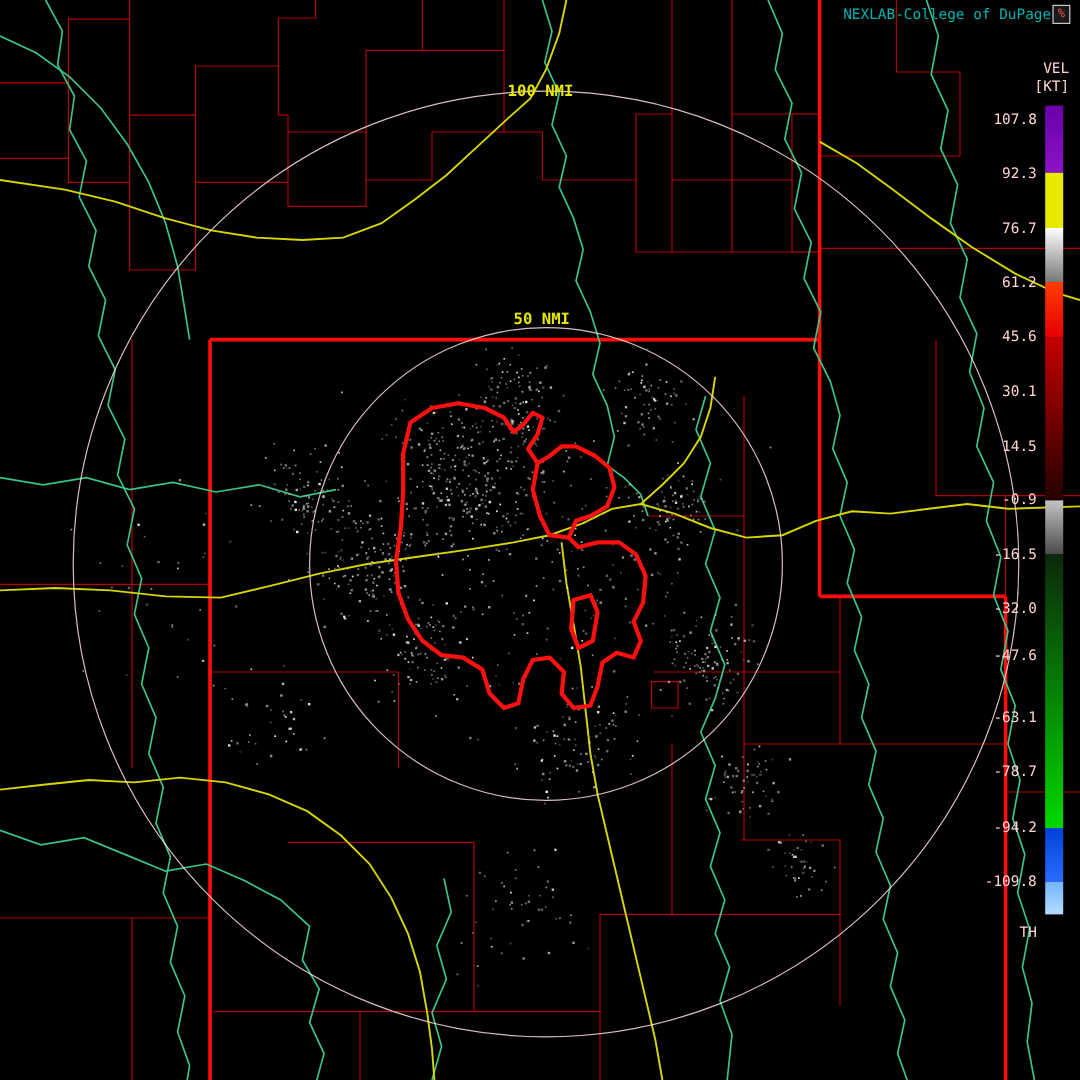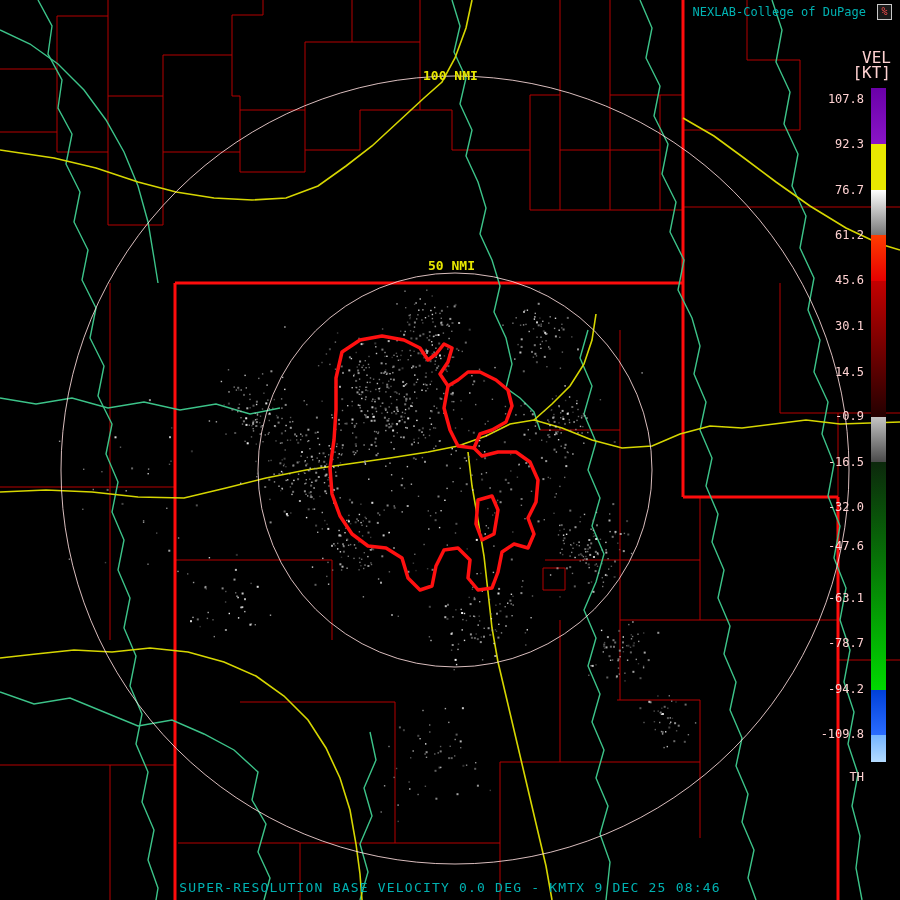--- a/index.html
+++ b/index.html
@@ -1,24 +1,24 @@
 <!DOCTYPE html>
 <html><head>
 <meta charset="utf-8">
 <style>
   html,body{margin:0;padding:0;background:#000;}
   .stage{position:relative;width:900px;height:900px;background:#000;overflow:hidden;
          font-family:"DejaVu Sans Mono",monospace;}
   .stage svg{position:absolute;left:0;top:0;}
   #map text{font-family:"DejaVu Sans Mono",monospace;}
   .brand{position:absolute;top:4px;right:8px;color:#00b2b2;font-size:12px;
-         display:flex;align-items:center;gap:11px;z-index:5;}
+         display:flex;align-items:center;gap:1px;z-index:5;}
   .logo{display:inline-block;border:1px solid #c8c8c8;background:#1a1a1a;color:#ff5050;
         font-size:10px;line-height:13px;width:13px;height:14px;text-align:center;}
-  .cb-title{position:absolute;top:50px;right:9px;color:#ffd2d2;font-size:16px;
+  .cb-title{position:absolute;top:50px;right:9px;color:#ffd2d2;font-size:12px;
             text-align:right;line-height:15px;z-index:5;}
   #colorbar{position:absolute;top:88px;left:871px;width:15px;height:674px;
             display:flex;flex-direction:column;z-index:4;}
   .cb-seg{width:100%;}
   #colorbar-ticks{position:absolute;left:0;top:0;width:900px;height:900px;pointer-events:none;z-index:5;}
   #colorbar-ticks .tick{position:absolute;right:36px;color:#ffd2d2;font-size:12px;
                         line-height:14px;transform:translateY(-50%);}
   .cb-th{position:absolute;top:770px;right:36px;color:#ffd2d2;font-size:12px;z-index:5;}
   .caption{position:absolute;bottom:5px;left:0;width:900px;text-align:center;color:#00b2b2;
            font-size:13px;letter-spacing:1.2px;white-space:nowrap;z-index:5;}
@@ -1650,14 +1650,13 @@
       <span class="tick" style="top: 461.856px;">-16.5</span>
       <span class="tick" style="top: 507.213px; text-align: center;">-32.0</span>
       <span class="tick" style="top: 546px;">-47.6</span>
       <span class="tick" style="top: 597.927px; padding-left: 32px;">-63.1</span>
       <span class="tick" style="top: 643.284px;">-78.7</span>
       <span class="tick" style="top: 688.641px; margin-left: 44px;">-94.2</span>
       <span class="tick" style="top: 733.998px; text-align: right;">-109.8</span>
     </div>
   <div class="cb-th">TH</div>
 
-  <div class="caption">SUPER-RESOLUTION BASE VELOCITY 0.0 DEG - KMTX 9 DEC 25 08:46</div>
 </div>
 
 </body></html>

